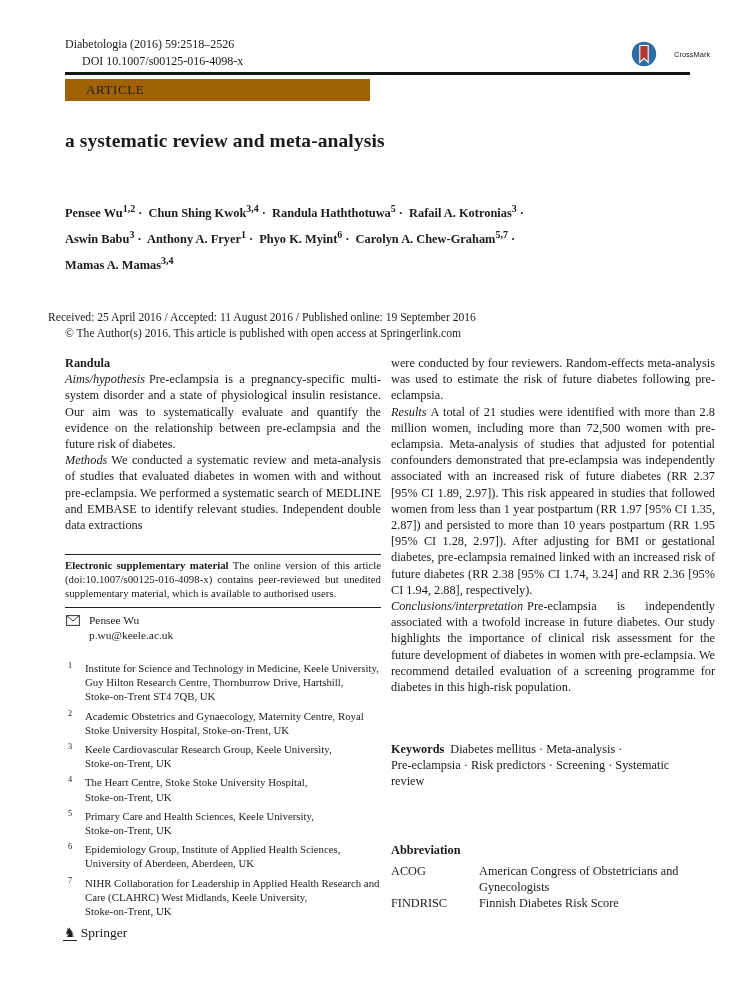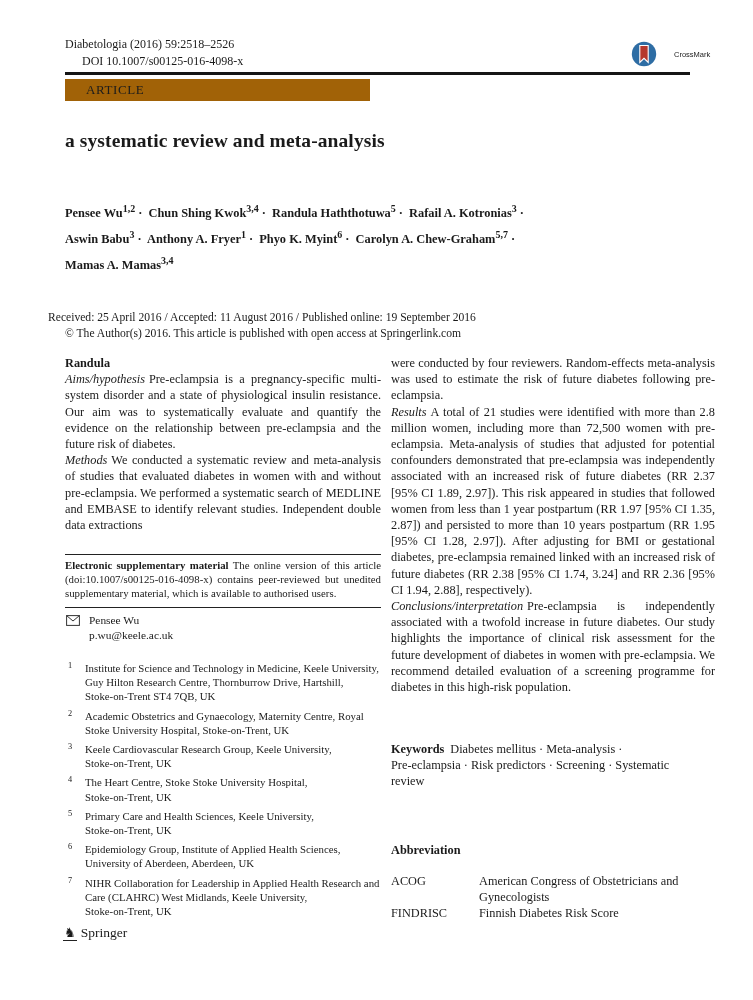--- a/index.html
+++ b/index.html
@@ -61,21 +61,21 @@
   .aff { display: flex; margin-bottom: 5px; }
   .aff-num { width: 20px; flex: 0 0 20px; font-size: 8.3px; vertical-align: super; position: relative; top: -2px; padding-left: 3px; }
   .preline { white-space: pre-line; }
 
   
   .keywords { left: 391px; top: 741px; width: 324px; font-size: 12.3px; line-height: 16.2px; }
   .keywords .kw-label { font-weight: bold; margin-right: 6px; font-style: normal; }
 
   
   .abbreviations { left: 391px; top: 842px; width: 324px; font-size: 12.3px; line-height: 16px; }
-  .abbr-heading { font-weight: bold; margin-bottom: 15px; }
+  .abbr-heading { font-weight: bold; margin-bottom: 5px; }
   .abbr-row { display: flex; }
   .abbr-key { width: 88px; flex: 0 0 88px; }
 
   
   .springer { left: 63px; top: 925px; display: flex; align-items: center; gap: 4px; font-size: 13.5px; }
   .springer-glyph { font-family: "DejaVu Sans", sans-serif; font-size: 13px; border-bottom: 1.2px solid #222; line-height: 13px; padding: 0 1px 1px 1px; }
 </style>
 </head>
 <body>
 

